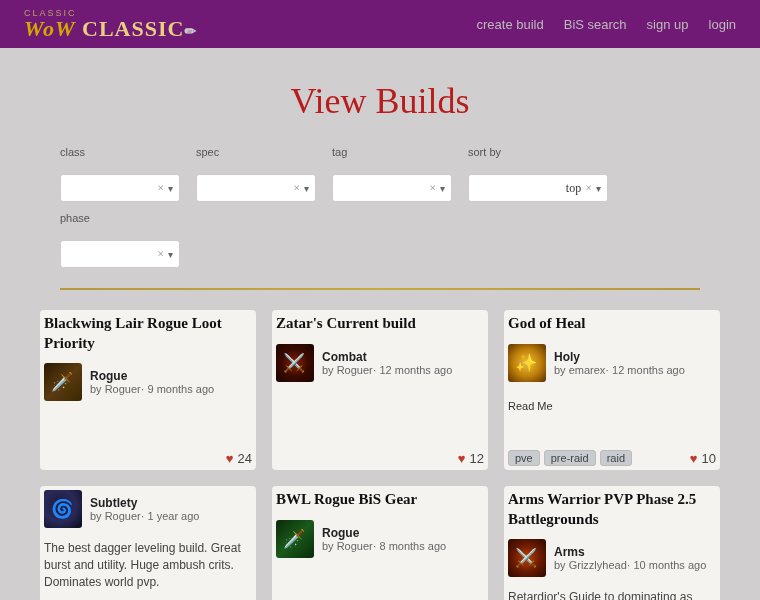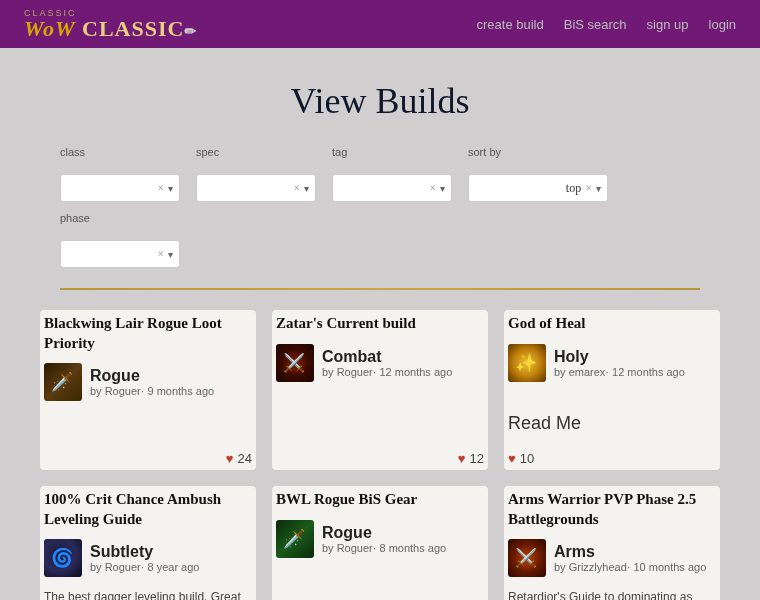--- a/index.html
+++ b/index.html
@@ -51,21 +51,21 @@
     }
 
     
     .page-title-area {
       text-align: center;
       padding: 32px 0 24px;
     }
     .page-title-area h1 {
       font-size: 36px;
       font-weight: normal;
-      color: #0f172a;
+      color: #b91c1c;
       font-family: Georgia, serif;
     }
 
     
     .filters {
       max-width: 680px;
       margin: 0 auto 20px;
       padding: 0 20px;
     }
     .filter-row {
@@ -171,45 +171,45 @@
       display: flex;
       align-items: center;
       justify-content: center;
     }
 
     .build-spec-info {
       display: flex;
       flex-direction: column;
     }
     .build-spec-name {
-      font-size: 16px;
+      font-size: 12px;
       font-weight: bold;
       color: #222;
       font-family: Arial, sans-serif;
     }
     .build-author {
       font-size: 11px;
       color: #666;
       font-family: Arial, sans-serif;
     }
 
     .build-description {
       font-size: 12px;
       color: #444;
       font-family: Arial, sans-serif;
       line-height: 1.4;
       margin-top: 4px;
       flex: 1;
     }
 
     .read-me {
-      font-size: 18px;
+      font-size: 11px;
       color: #333;
       font-family: Arial, sans-serif;
-      margin-top: 23px;
+      margin-top: 10px;
     }
 
     .build-card-footer {
       display: flex;
       align-items: center;
       justify-content: flex-end;
       margin-top: auto;
       padding-top: 8px;
       gap: 6px;
     }
@@ -363,35 +363,39 @@
         <span class="icon-inner" style="font-size:18px;">✨</span>
       </div>
       <div class="build-spec-info">
         <span class="build-spec-name">Holy</span>
         <span class="build-author">by emarex· 12 months ago</span>
       </div>
     </div>
     <div class="read-me">Read Me</div>
 
     <div class="build-card-footer" style="justify-content:space-between;">
+      <div class="tags">
+          <span class="tag pve">pve</span>
+          <span class="tag pre-raid">pre-raid</span>
+          <span class="tag raid">raid</span>
+        </div>
       <div class="heart-count">
         <span class="heart-icon">♥</span>
         <span>10</span>
       </div>
     </div>
   </div>
     <div class="build-card">
-    <div class="build-card-title">100% Crit Chance Ambush Leveling Guide</div>
     <div class="build-card-meta">
       <div class="build-icon" style="background: radial-gradient(circle at 40% 40%, #1a1a3a, #2a2a5a, #0a0a1a); display:flex; align-items:center; justify-content:center;">
         <span class="icon-inner" style="font-size:18px;">🌀</span>
       </div>
       <div class="build-spec-info">
         <span class="build-spec-name">Subtlety</span>
-        <span class="build-author">by Roguer· 8 year ago</span>
+        <span class="build-author">by Roguer· 1 year ago</span>
       </div>
     </div>
 
     <div class="build-description">The best dagger leveling build. Great burst and utility. Huge ambush crits. Dominates world pvp.</div>
 
   </div>
     <div class="build-card">
     <div class="build-card-title">BWL Rogue BiS Gear</div>
     <div class="build-card-meta">
       <div class="build-icon" style="background: linear-gradient(135deg, #0a2a0a, #1a5a1a, #0a2a0a); display:flex; align-items:center; justify-content:center;">

